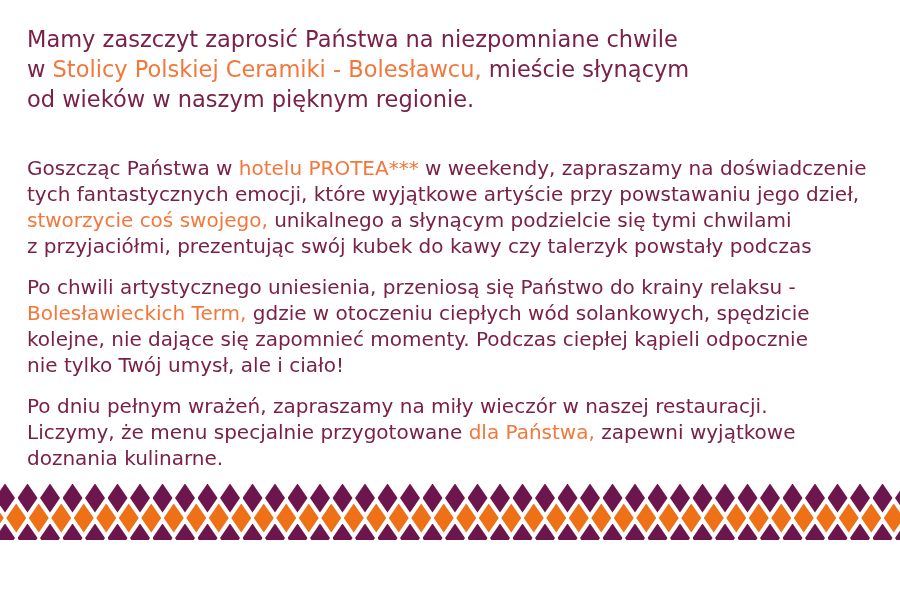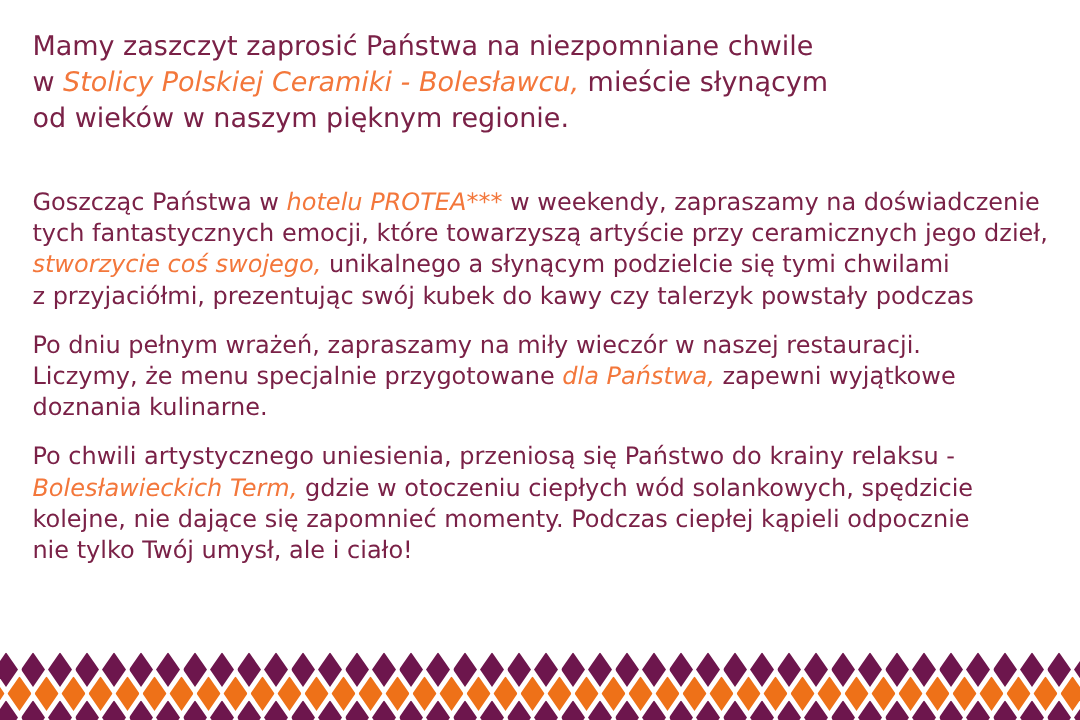--- a/index.html
+++ b/index.html
@@ -10,21 +10,21 @@
     width: 900px;
     height: 600px;
     overflow: hidden;
     background: #ffffff;
     font-family: "DejaVu Sans", "Liberation Sans", sans-serif;
     position: relative;
   }
   .page {
     position: relative;
     width: 900px;
-    height: 600px;
+    height: 540px;
     background: var(--bg, #ffffff);
     overflow: hidden;
   }
   .content {
     padding: 24px 18px 0 27px;
     color: var(--text, #7a2147);
   }
   .para {
     font-size: 20px;
     line-height: 26px;
@@ -34,21 +34,20 @@
   .para.intro {
     font-size: 22.5px;
     line-height: 30px;
     margin-bottom: 41px;
   }
   .line {
     white-space: nowrap;
   }
   .seg-accent {
     color: var(--accent, #f3773b);
-    font-style: italic;
   }
   .pattern-band {
     position: absolute;
     left: 0;
     bottom: 0;
     width: 900px;
     height: 62px;
     overflow: hidden;
     background: #ffffff;
   }
@@ -64,34 +63,34 @@
 
 <div class="page">
   <div class="content">
     <div class="para intro">
         <div class="line"><span class="seg-plain">Mamy zaszczyt zaprosić Państwa na niezpomniane chwile</span></div>
         <div class="line"><span class="seg-plain">w </span><span class="seg-accent">Stolicy Polskiej Ceramiki - Bolesławcu,</span><span class="seg-plain"> mieście słynącym</span></div>
         <div class="line"><span class="seg-plain">od wieków w naszym pięknym regionie.</span></div>
       </div>
     <div class="para">
         <div class="line"><span class="seg-plain">Goszcząc Państwa w </span><span class="seg-accent">hotelu PROTEA***</span><span class="seg-plain"> w weekendy, zapraszamy na doświadczenie</span></div>
-        <div class="line"><span class="seg-plain">tych fantastycznych emocji, które towarzyszą artyście przy ceramicznych jego dzieł,</span></div>
+        <div class="line"><span class="seg-plain">tych fantastycznych emocji, które wyjątkowe artyście przy powstawaniu jego dzieł,</span></div>
         <div class="line"><span class="seg-accent">stworzycie coś swojego,</span><span class="seg-plain"> unikalnego a słynącym podzielcie się tymi chwilami</span></div>
         <div class="line"><span class="seg-plain">z przyjaciółmi, prezentując swój kubek do kawy czy talerzyk powstały podczas</span></div>
-      </div>
-    <div class="para">
-        <div class="line"><span class="seg-plain">Po dniu pełnym wrażeń, zapraszamy na miły wieczór w naszej restauracji.</span></div>
-        <div class="line"><span class="seg-plain">Liczymy, że menu specjalnie przygotowane </span><span class="seg-accent">dla Państwa,</span><span class="seg-plain"> zapewni wyjątkowe</span></div>
-        <div class="line"><span class="seg-plain">doznania kulinarne.</span></div>
       </div>
     <div class="para">
         <div class="line"><span class="seg-plain">Po chwili artystycznego uniesienia, przeniosą się Państwo do krainy relaksu -</span></div>
         <div class="line"><span class="seg-accent">Bolesławieckich Term,</span><span class="seg-plain"> gdzie w otoczeniu ciepłych wód solankowych, spędzicie</span></div>
         <div class="line"><span class="seg-plain">kolejne, nie dające się zapomnieć momenty. Podczas ciepłej kąpieli odpocznie</span></div>
         <div class="line"><span class="seg-plain">nie tylko Twój umysł, ale i ciało!</span></div>
+      </div>
+    <div class="para">
+        <div class="line"><span class="seg-plain">Po dniu pełnym wrażeń, zapraszamy na miły wieczór w naszej restauracji.</span></div>
+        <div class="line"><span class="seg-plain">Liczymy, że menu specjalnie przygotowane </span><span class="seg-accent">dla Państwa,</span><span class="seg-plain"> zapewni wyjątkowe</span></div>
+        <div class="line"><span class="seg-plain">doznania kulinarne.</span></div>
       </div>
   </div>
   <div class="pattern-band">
       <div class="diamond" style="width: 20px; height: 29px; left: -5px; top: 5.5px; background: rgb(109, 22, 77);"></div>
       <div class="diamond" style="width: 20px; height: 29px; left: 17.5px; top: 5.5px; background: rgb(109, 22, 77);"></div>
       <div class="diamond" style="width: 20px; height: 29px; left: 40px; top: 5.5px; background: rgb(109, 22, 77);"></div>
       <div class="diamond" style="width: 20px; height: 29px; left: 62.5px; top: 5.5px; background: rgb(109, 22, 77);"></div>
       <div class="diamond" style="width: 20px; height: 29px; left: 85px; top: 5.5px; background: rgb(109, 22, 77);"></div>
       <div class="diamond" style="width: 20px; height: 29px; left: 107.5px; top: 5.5px; background: rgb(109, 22, 77);"></div>
       <div class="diamond" style="width: 20px; height: 29px; left: 130px; top: 5.5px; background: rgb(109, 22, 77);"></div>

